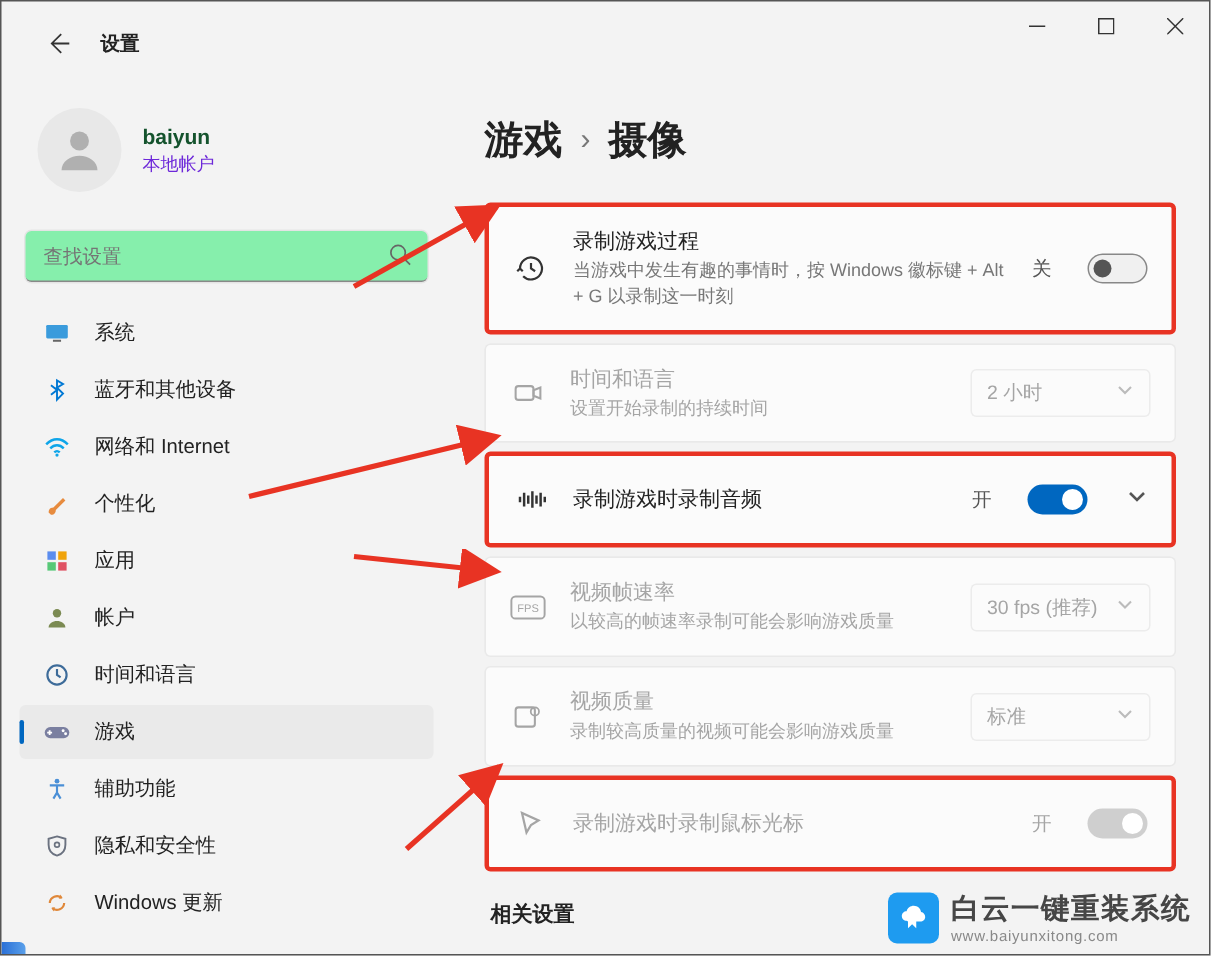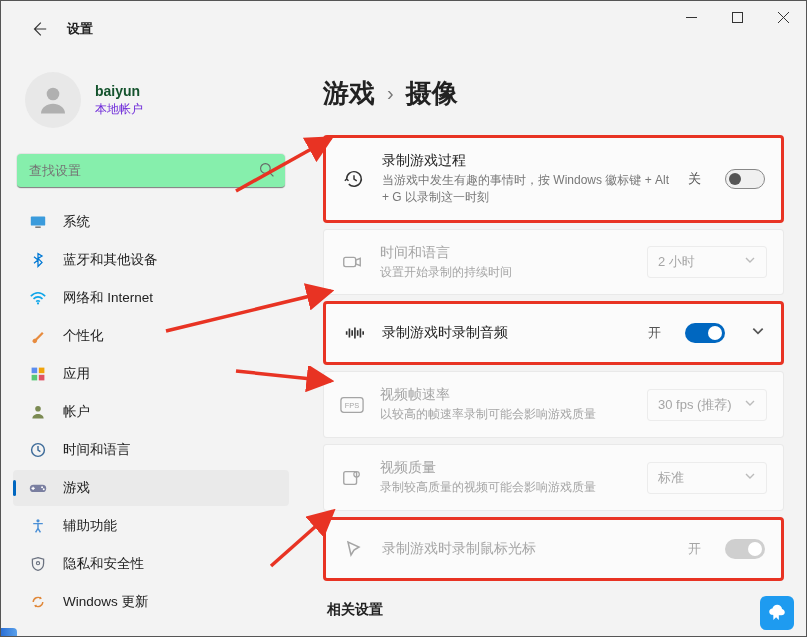--- a/index.html
+++ b/index.html
@@ -355,15 +355,19 @@
     </defs>
     <line x1="5" y1="65" x2="67" y2="10" stroke="#e83323" stroke-width="3.5" marker-end="url(#ah4)"></line>
   </svg>
 
 <div class="watermark">
   <div class="wm-logo">
     <svg width="22" height="22" viewBox="0 0 24 24">
         <path d="M7 14c-2 0-3.5-1.5-3.5-3.5S5 7 7 7c.5-2.5 2.8-4 5.2-4 2.8 0 5 2 5.3 4.6 1.8.3 3 1.8 3 3.6 0 2-1.6 3.3-3.5 3.3H14v5l-3-3-3 3v-5z" fill="#fff"></path>
       </svg>
   </div>
+  <div>
+    <div class="wm-text1">白云一键重装系统</div>
+    <div class="wm-text2">www.baiyunxitong.com</div>
+  </div>
 </div>
 
 <div class="taskbar-hint"></div>
 
 </body></html>

